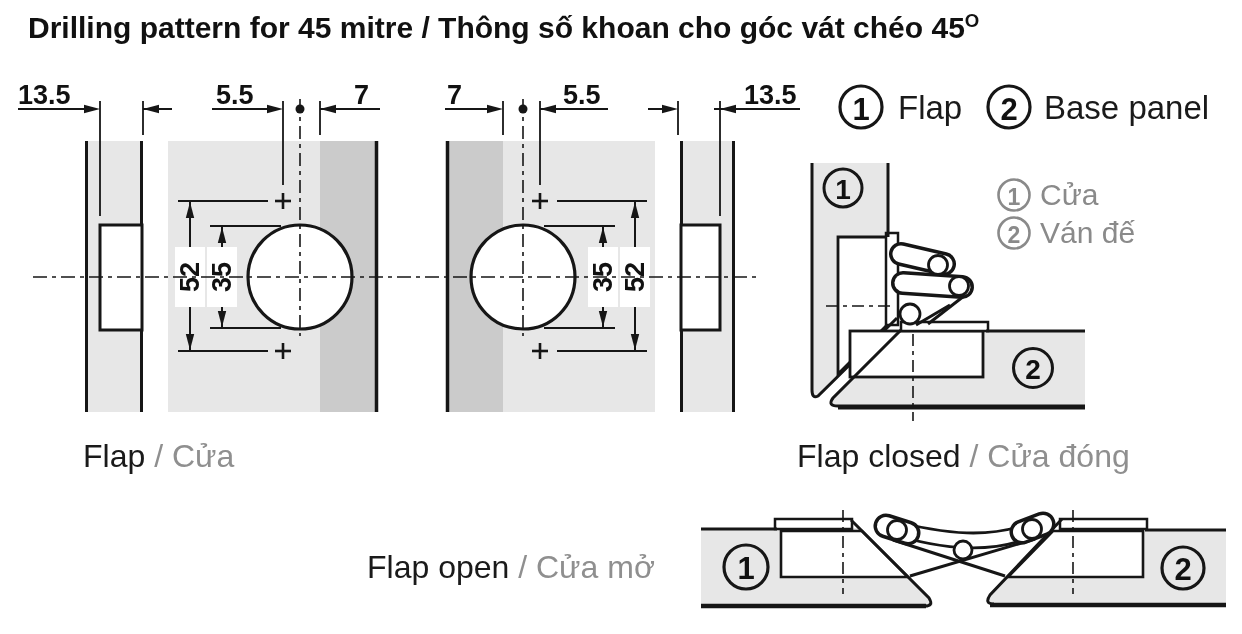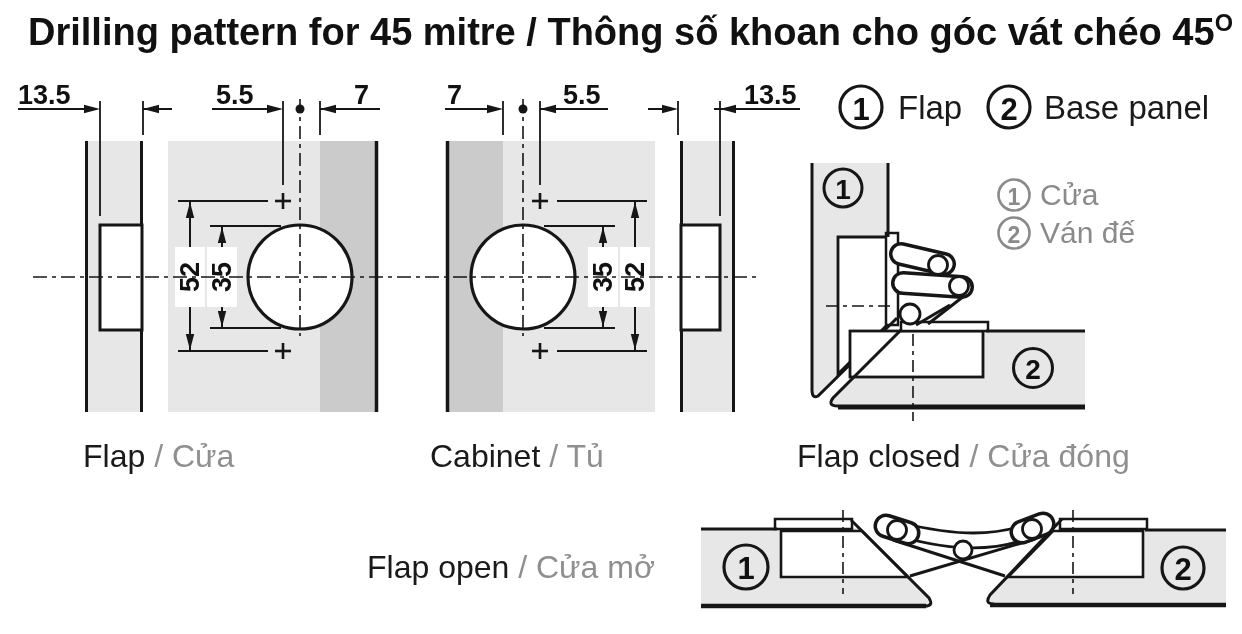--- a/index.html
+++ b/index.html
@@ -1,18 +1,18 @@
 <!DOCTYPE html>
 <html><head>
 <meta charset="utf-8">
 <style>
   html,body{margin:0;padding:0;background:#fff;}
   #stage{position:relative;width:1242px;height:634px;background:#ffffff;overflow:hidden;
          font-family:"Liberation Sans",sans-serif;}
-  #title{position:absolute;left:28px;top:10px;font-size:38px;font-weight:bold;color:#111;
+  #title{position:absolute;left:28px;top:10px;font-size:30px;font-weight:bold;color:#111;
          letter-spacing:0px;white-space:nowrap;}
   #title sup{font-size:62%;vertical-align:super;}
   .rowlabel{position:absolute;font-size:32px;color:#1a1a1a;white-space:nowrap;}
   .rowlabel .vi{color:#8f8f8f;}
   svg{position:absolute;left:0;top:0;}
   svg text{font-family:"Liberation Sans",sans-serif;}
   .dimtxt{font-size:27px;font-weight:bold;fill:#111;}
   .marktxt{font-weight:bold;fill:#111;}
   .legtxt{font-size:33px;fill:#1a1a1a;}
   .legtxt-gray{font-size:30px;fill:#8a8a8a;}
@@ -232,17 +232,16 @@
         <circle cx="963" cy="550" r="9" fill="#fff" stroke="#161616" stroke-width="2.8"></circle>
       </g>
       <circle cx="746" cy="567" r="22" fill="none" stroke="#161616" stroke-width="3.2"></circle>
       <text class="marktxt" font-size="31" x="746" y="568.5" text-anchor="middle" dominant-baseline="central">1</text>
       <circle cx="1183" cy="568" r="21" fill="none" stroke="#161616" stroke-width="3.2"></circle>
       <text class="marktxt" font-size="31" x="1183" y="569.5" text-anchor="middle" dominant-baseline="central">2</text>
     </g>
   </svg>
 
   <div class="rowlabel" style="left:83px;top:438px;"><span class="en">Flap</span><span class="vi"> / Cửa</span></div>
-  <div class="rowlabel" style="left:430px;top:438px;"><span class="en">Cabinet</span><span class="vi"> / Tủ</span></div>
   <div class="rowlabel" style="left:367px;top:549px;"><span class="en">Flap open</span><span class="vi"> / Cửa mở</span></div>
   <div class="rowlabel" style="left:797px;top:438px;"><span class="en">Flap closed</span><span class="vi"> / Cửa đóng</span></div>
 
 </div>
 
 </body></html>

